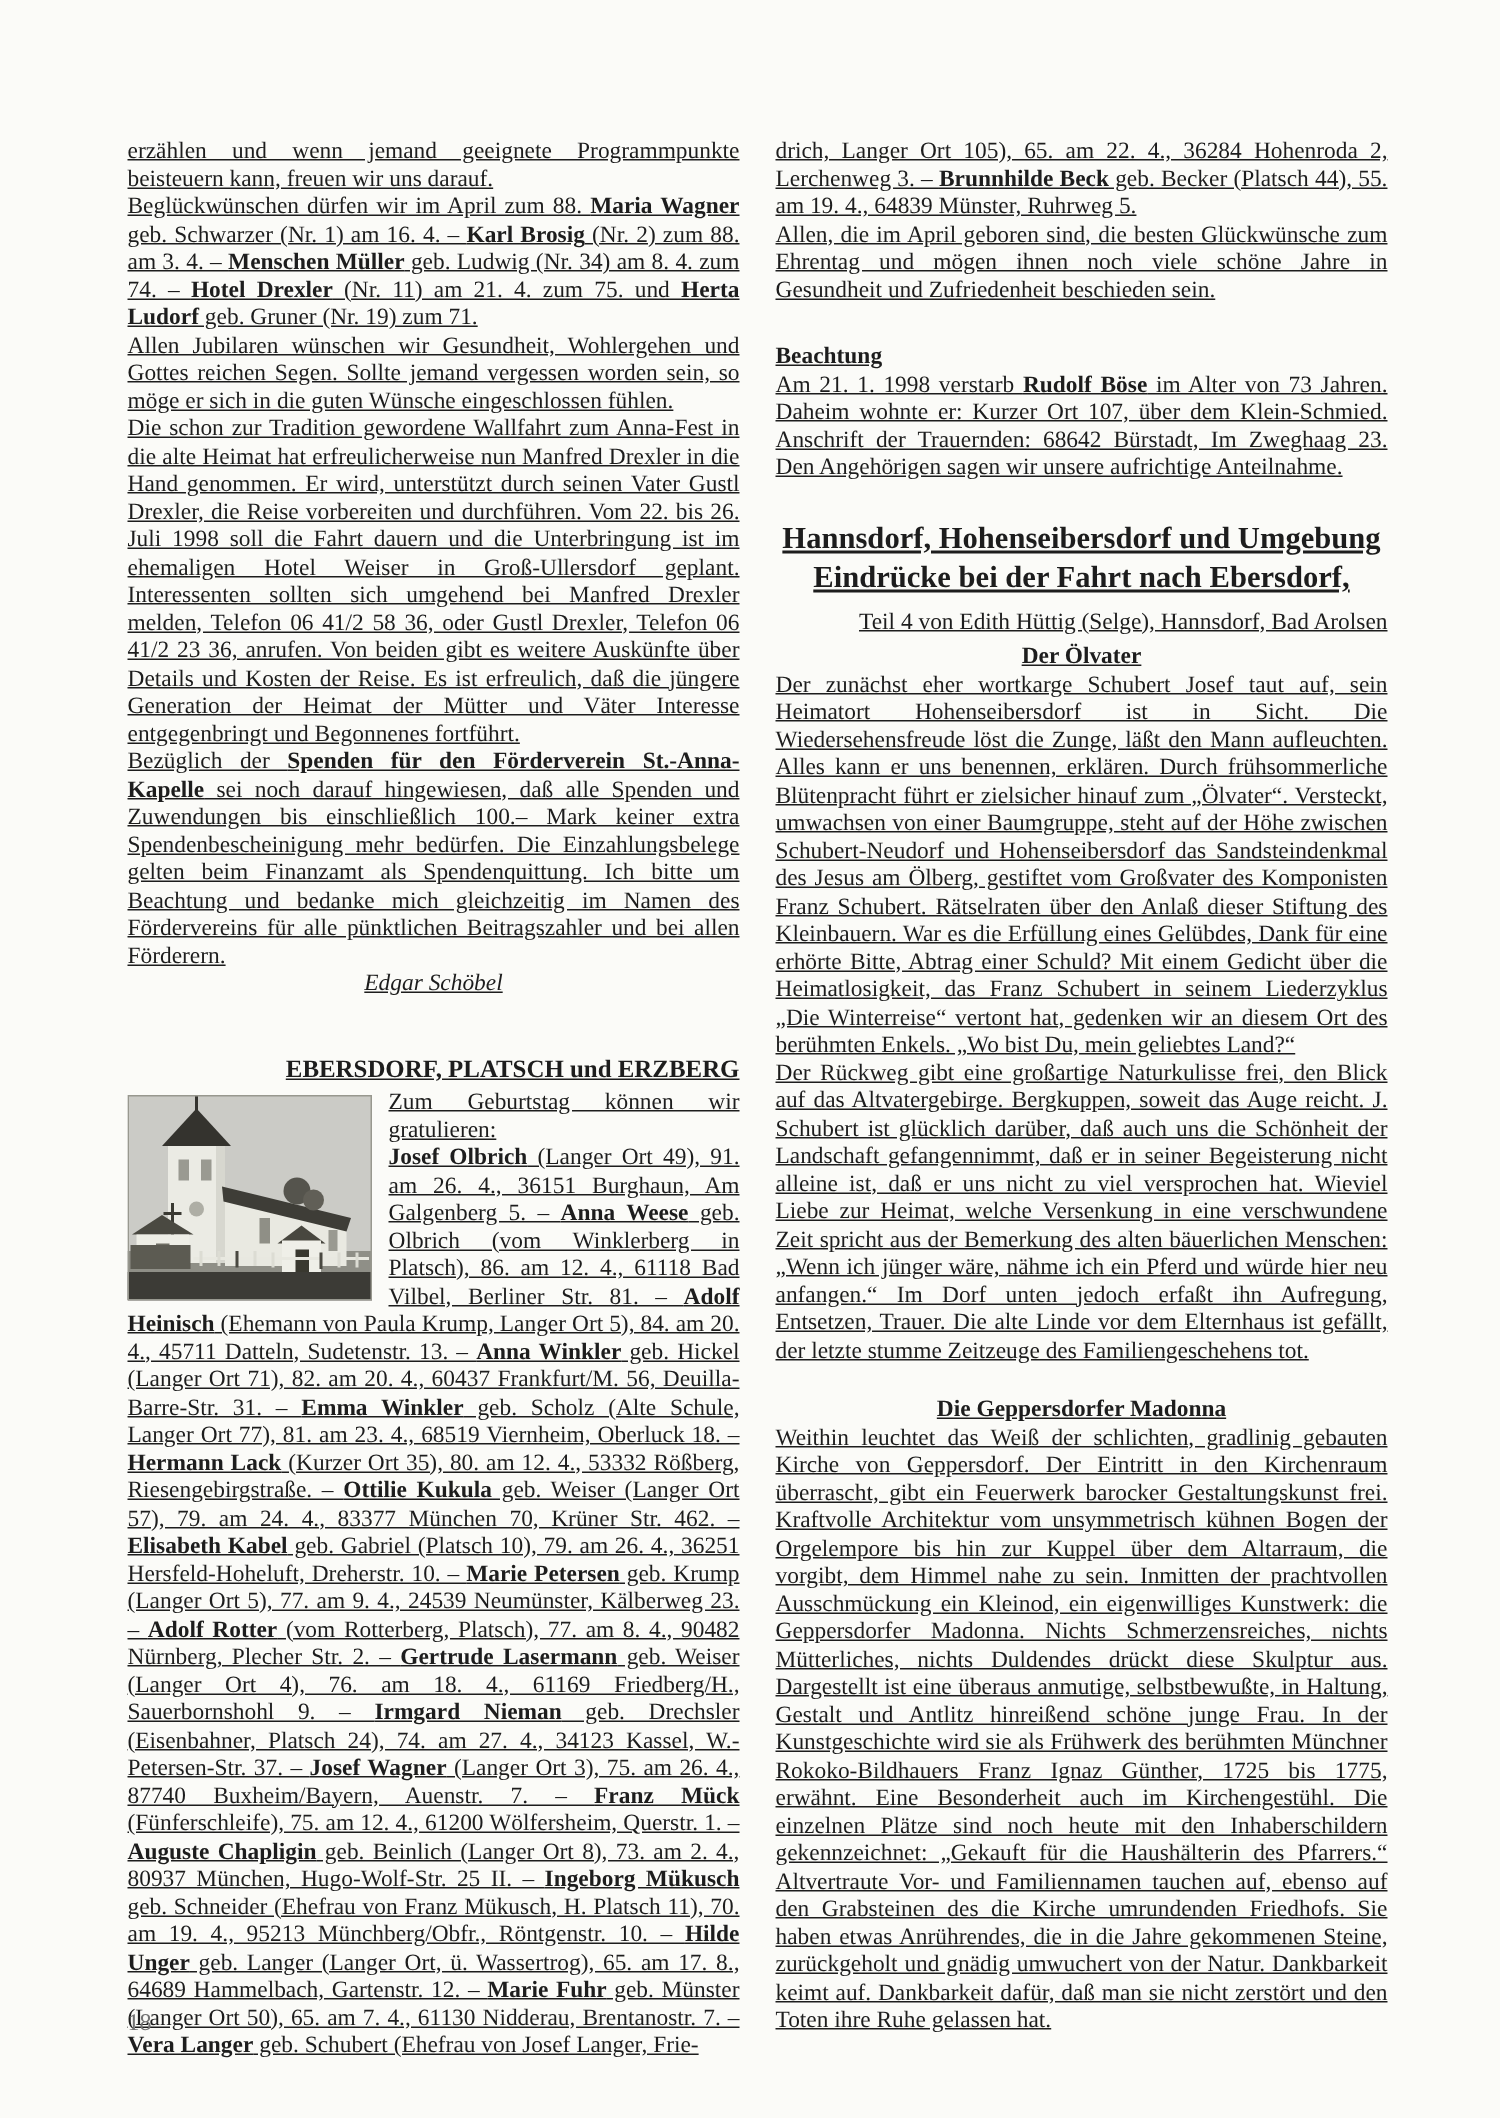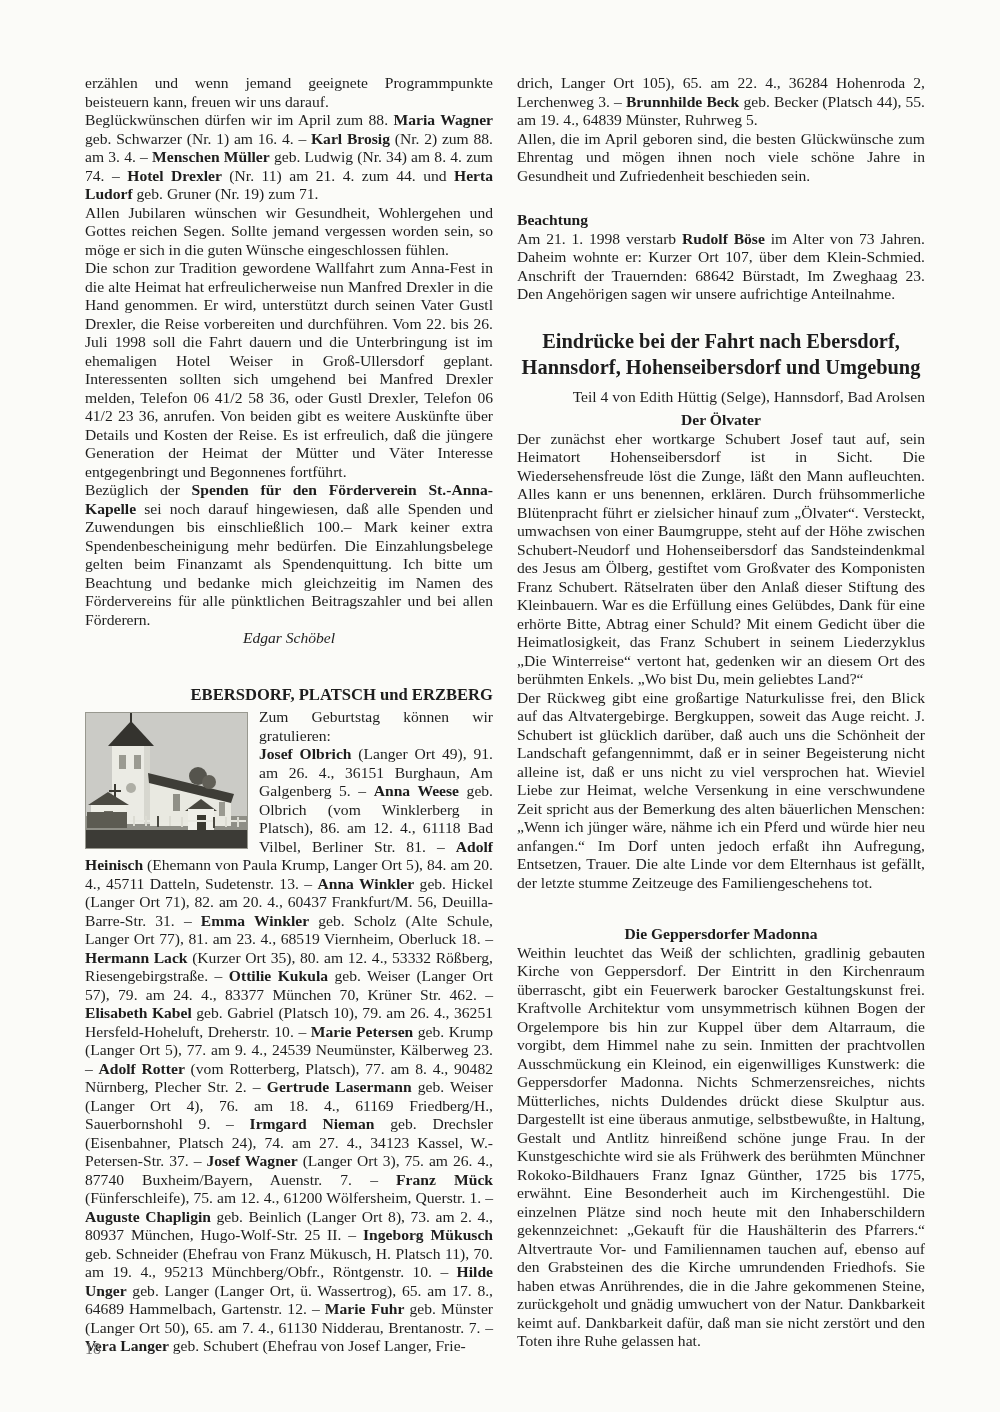--- a/index.html
+++ b/index.html
@@ -4,21 +4,21 @@
 <style>
   html, body { margin: 0; padding: 0; }
   body {
     width: 1000px; height: 1412px;
     background: #fbfbf8;
     color: #1d1d1d;
     font-family: "Liberation Serif", serif;
     position: relative;
     overflow: hidden;
   }
-  .page { position: absolute; top: 74px; left: 85px; width: 840px; }
+  .page { position: absolute; top: 92px; left: 85px; width: 840px; text-decoration: underline; }
   .columns { display: flex; gap: 24px; align-items: flex-start; }
   .col {
     width: 408px;
     font-size: 15.6px;
     line-height: 18.5px;
     text-align: justify;
     text-justify: inter-word;
   }
   .col p { margin: 0; }
   .gap-top { margin-top: 19px; }
@@ -36,35 +36,35 @@
     margin: 4px 11px 3px 0;
     display: block;
   }
   .article-title {
     font-weight: bold; text-align: center;
     font-size: 20.4px; line-height: 26.5px;
     margin-top: 24px;
   }
   .article-byline { text-align: right; margin-top: 7px; }
   .article-subhead { font-weight: bold; text-align: center; margin-top: 5px; }
-  .center-heading { font-weight: bold; text-align: center; margin-top: 33px; }
+  .center-heading { font-weight: bold; text-align: center; margin-top: 21px; }
   .page-number {
     position: absolute; left: 85px; top: 1340px;
     font-size: 16px; color: #737373;
   }
 </style>
 </head>
 <body>
 
 <div class="page">
   <div class="columns">
 
     <div class="col">
       <p><span>erzählen und wenn jemand geeignete Programmpunkte beisteuern kann, freuen wir uns darauf.</span></p>
-      <p><span>Beglückwünschen dürfen wir im April zum 88. </span><b>Maria Wagner</b><span> geb. Schwarzer (Nr. 1) am 16. 4. – </span><b>Karl Brosig</b><span> (Nr. 2) zum 88. am 3. 4. – </span><b>Menschen Müller</b><span> geb. Ludwig (Nr. 34) am 8. 4. zum 74. – </span><b>Hotel Drexler</b><span> (Nr. 11) am 21. 4. zum 44. und </span><b>Herta Ludorf</b><span> geb. Gruner (Nr. 19) zum 71.</span></p>
+      <p><span>Beglückwünschen dürfen wir im April zum 88. </span><b>Maria Wagner</b><span> geb. Schwarzer (Nr. 1) am 16. 4. – </span><b>Karl Brosig</b><span> (Nr. 2) zum 88. am 3. 4. – </span><b>Menschen Müller</b><span> geb. Ludwig (Nr. 34) am 8. 4. zum 74. – </span><b>Hotel Drexler</b><span> (Nr. 11) am 21. 4. zum 75. und </span><b>Herta Ludorf</b><span> geb. Gruner (Nr. 19) zum 71.</span></p>
       <p><span>Allen Jubilaren wünschen wir Gesundheit, Wohlergehen und Gottes reichen Segen. Sollte jemand vergessen worden sein, so möge er sich in die guten Wünsche eingeschlossen fühlen.</span></p>
       <p><span>Die schon zur Tradition gewordene Wallfahrt zum Anna-Fest in die alte Heimat hat erfreulicherweise nun Manfred Drexler in die Hand genommen. Er wird, unterstützt durch seinen Vater Gustl Drexler, die Reise vorbereiten und durchführen. Vom 22. bis 26. Juli 1998 soll die Fahrt dauern und die Unterbringung ist im ehemaligen Hotel Weiser in Groß-Ullersdorf geplant. Interessenten sollten sich umgehend bei Manfred Drexler melden, Telefon 06 41/2 58 36, oder Gustl Drexler, Telefon 06 41/2 23 36, anrufen. Von beiden gibt es weitere Auskünfte über Details und Kosten der Reise. Es ist erfreulich, daß die jüngere Generation der Heimat der Mütter und Väter Interesse entgegenbringt und Begonnenes fortführt.</span></p>
       <p class="gap-top"><span>Bezüglich der </span><b>Spenden für den Förderverein St.-Anna-Kapelle</b><span> sei noch darauf hingewiesen, daß alle Spenden und Zuwendungen bis einschließlich 100.– Mark keiner extra Spendenbescheinigung mehr bedürfen. Die Einzahlungsbelege gelten beim Finanzamt als Spendenquittung. Ich bitte um Beachtung und bedanke mich gleichzeitig im Namen des Fördervereins für alle pünktlichen Beitragszahler und bei allen Förderern.</span></p>
       <p class="signature">Edgar Schöbel</p>
 
       <div class="col-heading">EBERSDORF, PLATSCH und ERZBERG</div>
 
       <div class="bio">
         <svg class="church-photo" viewBox="0 0 163 137" aria-hidden="true">
           <rect x="0" y="0" width="163" height="137" fill="#cbcbc6"></rect>
@@ -114,22 +114,22 @@
     </div>
 
     <div class="col">
       <p><span>drich, Langer Ort 105), 65. am 22. 4., 36284 Hohenroda 2, Lerchenweg 3. – </span><b>Brunnhilde Beck</b><span> geb. Becker (Platsch 44), 55. am 19. 4., 64839 Münster, Ruhrweg 5.</span></p>
       <p><span>Allen, die im April geboren sind, die besten Glückwünsche zum Ehrentag und mögen ihnen noch viele schöne Jahre in Gesundheit und Zufriedenheit beschieden sein.</span></p>
 
       <div class="subhead">Beachtung</div>
       <p><span>Am 21. 1. 1998 verstarb </span><b>Rudolf Böse</b><span> im Alter von 73 Jahren. Daheim wohnte er: Kurzer Ort 107, über dem Klein-Schmied. Anschrift der Trauernden: 68642 Bürstadt, Im Zweghaag 23. Den Angehörigen sagen wir unsere aufrichtige Anteilnahme.</span></p>
 
       <div class="article-title">
+        <div>Hannsdorf, Hohenseibersdorf und Umgebung</div>
         <div>Eindrücke bei der Fahrt nach Ebersdorf,</div>
-        <div>Hannsdorf, Hohenseibersdorf und Umgebung</div>
       </div>
       <div class="article-byline">Teil 4 von Edith Hüttig (Selge), Hannsdorf, Bad Arolsen</div>
       <div class="article-subhead">Der Ölvater</div>
 
       <p><span>Der zunächst eher wortkarge Schubert Josef taut auf, sein Heimatort Hohenseibersdorf ist in Sicht. Die Wiedersehensfreude löst die Zunge, läßt den Mann aufleuchten. Alles kann er uns benennen, erklären. Durch frühsommerliche Blütenpracht führt er zielsicher hinauf zum „Ölvater“. Versteckt, umwachsen von einer Baumgruppe, steht auf der Höhe zwischen Schubert-Neudorf und Hohenseibersdorf das Sandsteindenkmal des Jesus am Ölberg, gestiftet vom Großvater des Komponisten Franz Schubert. Rätselraten über den Anlaß dieser Stiftung des Kleinbauern. War es die Erfüllung eines Gelübdes, Dank für eine erhörte Bitte, Abtrag einer Schuld? Mit einem Gedicht über die Heimatlosigkeit, das Franz Schubert in seinem Liederzyklus „Die Winterreise“ vertont hat, gedenken wir an diesem Ort des berühmten Enkels. „Wo bist Du, mein geliebtes Land?“</span></p>
       <p><span>Der Rückweg gibt eine großartige Naturkulisse frei, den Blick auf das Altvatergebirge. Bergkuppen, soweit das Auge reicht. J. Schubert ist glücklich darüber, daß auch uns die Schönheit der Landschaft gefangennimmt, daß er in seiner Begeisterung nicht alleine ist, daß er uns nicht zu viel versprochen hat. Wieviel Liebe zur Heimat, welche Versenkung in eine verschwundene Zeit spricht aus der Bemerkung des alten bäuerlichen Menschen: „Wenn ich jünger wäre, nähme ich ein Pferd und würde hier neu anfangen.“ Im Dorf unten jedoch erfaßt ihn Aufregung, Entsetzen, Trauer. Die alte Linde vor dem Elternhaus ist gefällt, der letzte stumme Zeitzeuge des Familiengeschehens tot.</span></p>
 
       <div class="center-heading">Die Geppersdorfer Madonna</div>
       <p><span>Weithin leuchtet das Weiß der schlichten, gradlinig gebauten Kirche von Geppersdorf. Der Eintritt in den Kirchenraum überrascht, gibt ein Feuerwerk barocker Gestaltungskunst frei. Kraftvolle Architektur vom unsymmetrisch kühnen Bogen der Orgelempore bis hin zur Kuppel über dem Altarraum, die vorgibt, dem Himmel nahe zu sein. Inmitten der prachtvollen Ausschmückung ein Kleinod, ein eigenwilliges Kunstwerk: die Geppersdorfer Madonna. Nichts Schmerzensreiches, nichts Mütterliches, nichts Duldendes drückt diese Skulptur aus. Dargestellt ist eine überaus anmutige, selbstbewußte, in Haltung, Gestalt und Antlitz hinreißend schöne junge Frau. In der Kunstgeschichte wird sie als Frühwerk des berühmten Münchner Rokoko-Bildhauers Franz Ignaz Günther, 1725 bis 1775, erwähnt. Eine Besonderheit auch im Kirchengestühl. Die einzelnen Plätze sind noch heute mit den Inhaberschildern gekennzeichnet: „Gekauft für die Haushälterin des Pfarrers.“ Altvertraute Vor- und Familiennamen tauchen auf, ebenso auf den Grabsteinen des die Kirche umrundenden Friedhofs. Sie haben etwas Anrührendes, die in die Jahre gekommenen Steine, zurückgeholt und gnädig umwuchert von der Natur. Dankbarkeit keimt auf. Dankbarkeit dafür, daß man sie nicht zerstört und den Toten ihre Ruhe gelassen hat.</span></p>
     </div>

